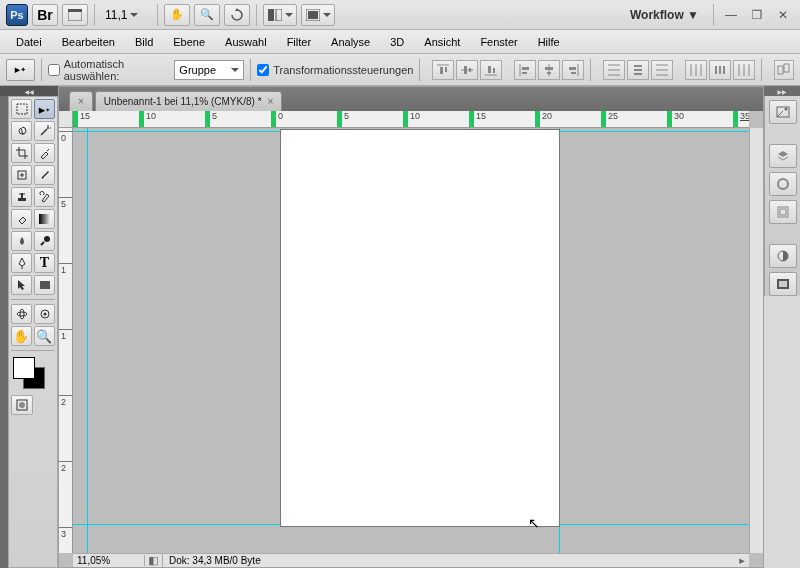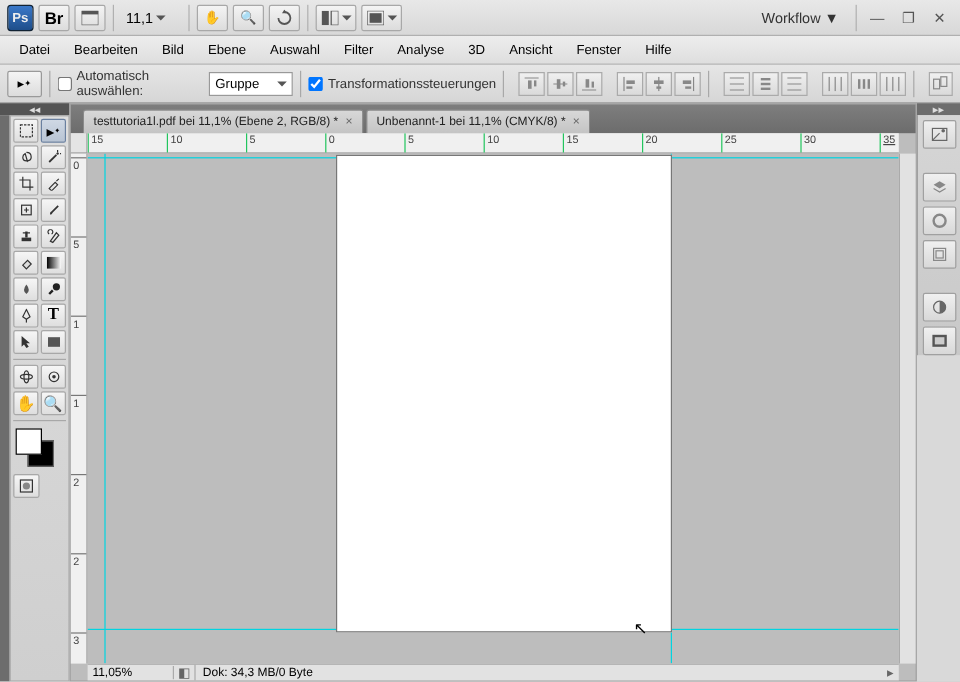--- a/index.html
+++ b/index.html
@@ -4,21 +4,21 @@
 <style>
 html,body{margin:0;padding:0;font-family:Tahoma,Arial,sans-serif;font-size:11px;background:#d9d9d9;color:#000;overflow:hidden;width:800px;height:568px}
 *{box-sizing:border-box}
 .top-app{height:30px;background:linear-gradient(#e8e8e8,#d8d8d8);border-bottom:1px solid #b0b0b0;display:flex;align-items:center;padding:0 6px;gap:4px}
 .ps-icon{width:22px;height:22px;background:linear-gradient(#3a78c9,#1e4e8a);border:1px solid #123;border-radius:3px;display:flex;align-items:center;justify-content:center;color:#eee;font-weight:bold;font-size:11px}
 .top-btn{width:26px;height:22px;background:linear-gradient(#f4f4f4,#dcdcdc);border:1px solid #a8a8a8;border-radius:2px;display:flex;align-items:center;justify-content:center;cursor:pointer}
 .top-sep{width:1px;height:22px;background:#b0b0b0;margin:0 2px}
 .zoom-field{height:22px;display:flex;align-items:center;font-size:12px;padding:0 4px;min-width:50px}
 .dd-arrow{margin-left:3px;border-top:4px solid #555;border-left:4px solid transparent;border-right:4px solid transparent}
 .spacer{flex:1}
-.workflow{font-size:12px;font-weight:normal;color:#333;padding:0 8px;display:flex;align-items:flex-end;cursor:pointer}
+.workflow{font-size:12px;font-weight:bold;color:#333;padding:0 8px;display:flex;align-items:flex-end;cursor:pointer}
 .win-btn{width:18px;height:14px;display:flex;align-items:center;justify-content:center;margin:0 2px;cursor:pointer;color:#555;font-size:12px}
 .menubar{height:24px;background:linear-gradient(#ededed,#dedede);border-bottom:1px solid #b0b0b0;display:flex;align-items:center;padding:0 6px}
 .menubar span{padding:0 10px;cursor:default}
 .optbar{height:32px;background:linear-gradient(#e6e6e6,#d6d6d6);border-bottom:1px solid #a8a8a8;display:flex;align-items:center;padding:0 6px;gap:6px}
 .opt-toolicon{width:32px;height:22px;background:linear-gradient(#f4f4f4,#dcdcdc);border:1px solid #999;border-radius:2px;display:flex;align-items:center;justify-content:center}
 .opt-label{font-size:11px;color:#333}
 .opt-sep{width:1px;height:22px;background:#a8a8a8}
 .chk{display:flex;align-items:center;gap:4px}
 .chk input{margin:0;width:12px;height:12px}
 .select{height:20px;border:1px solid #999;background:#fff;display:flex;align-items:center;padding:0 4px;min-width:70px;font-size:11px}
@@ -35,21 +35,21 @@
 .swatches{position:relative;width:42px;height:34px;margin:2px}
 .swatch-fg{position:absolute;top:0;left:0;width:22px;height:22px;background:#fff;border:1px solid #000}
 .swatch-bg{position:absolute;top:10px;left:10px;width:22px;height:22px;background:#000;border:1px solid #666}
 .doc-area{flex:1;display:flex;flex-direction:column;background:#bdbdbd;border:1px solid #a0a0a0}
 .doc-tabs{height:24px;background:linear-gradient(#7e7e7e,#6c6c6c);display:flex;align-items:flex-end;padding-left:10px}
 .doc-tab{height:20px;background:linear-gradient(#d8d8d8,#c4c4c4);border:1px solid #8a8a8a;border-bottom:none;padding:0 8px;display:flex;align-items:center;gap:6px;font-size:10px;color:#222;margin-right:2px;cursor:pointer;border-radius:3px 3px 0 0}
 .tab-x{color:#666;font-size:10px;cursor:pointer}
 .ruler-corner{position:absolute;top:24px;left:0;width:14px;height:17px;background:#e4e4e4;border-right:1px solid #999;border-bottom:1px solid #999}
 .ruler-h{position:absolute;top:24px;left:14px;right:14px;height:17px;background:#f0f0f0;border-bottom:1px solid #999;overflow:hidden}
 .ruler-h-inner{display:flex;position:relative;height:100%;font-size:9px;color:#444}
-.ruler-tick{position:absolute;top:0;height:17px;border-left:1px solid #22c55e;padding-left:2px}
+.ruler-tick{position:absolute;top:0;height:17px;border-left:5px solid #22c55e;padding-left:2px}
 .ruler-v{position:absolute;top:41px;left:0;bottom:14px;width:14px;background:#f0f0f0;border-right:1px solid #999;overflow:hidden}
 .ruler-v-tick{position:absolute;left:0;width:14px;border-top:1px solid #777;font-size:9px;color:#444;padding-top:1px;padding-left:2px}
 .canvas-wrap{position:absolute;top:41px;left:14px;right:14px;bottom:14px;background:#bdbdbd;overflow:hidden}
 .guide-h{position:absolute;left:0;right:0;height:1px;background:#00d4e0}
 .guide-v{position:absolute;top:0;bottom:0;width:1px;background:#00d4e0}
 .canvas{position:absolute;background:#fff;border:1px solid #777}
 .scroll-v{position:absolute;top:41px;right:0;bottom:14px;width:14px;background:#e2e2e2;border-left:1px solid #aaa}
 .scroll-h{position:absolute;left:14px;right:14px;bottom:0;height:14px;background:#e2e2e2;border-top:1px solid #aaa;display:flex;align-items:center}
 .status-zoom{width:72px;padding:0 4px;font-size:10px;border-right:1px solid #aaa}
 .status-icon{width:18px;text-align:center;color:#666;border-right:1px solid #aaa}
@@ -397,21 +397,20 @@
               </svg>
             </div>
           </div>
     </div>
     </div>
   </div>
 
   <div class="doc-area" style="position:relative">
     <div class="doc-tabs">
       <div class="doc-tab">
-          <span>testtutoria1l.pdf bei 11,1% (Ebene 2, RGB/8) *</span>
           <span class="tab-x">×</span>
         </div>
       <div class="doc-tab">
           <span>Unbenannt-1 bei 11,1% (CMYK/8) *</span>
           <span class="tab-x">×</span>
         </div>
     </div>
     <div class="ruler-corner"></div>
     <div class="ruler-h">
       <div class="ruler-h-inner" id="ruler-h">

